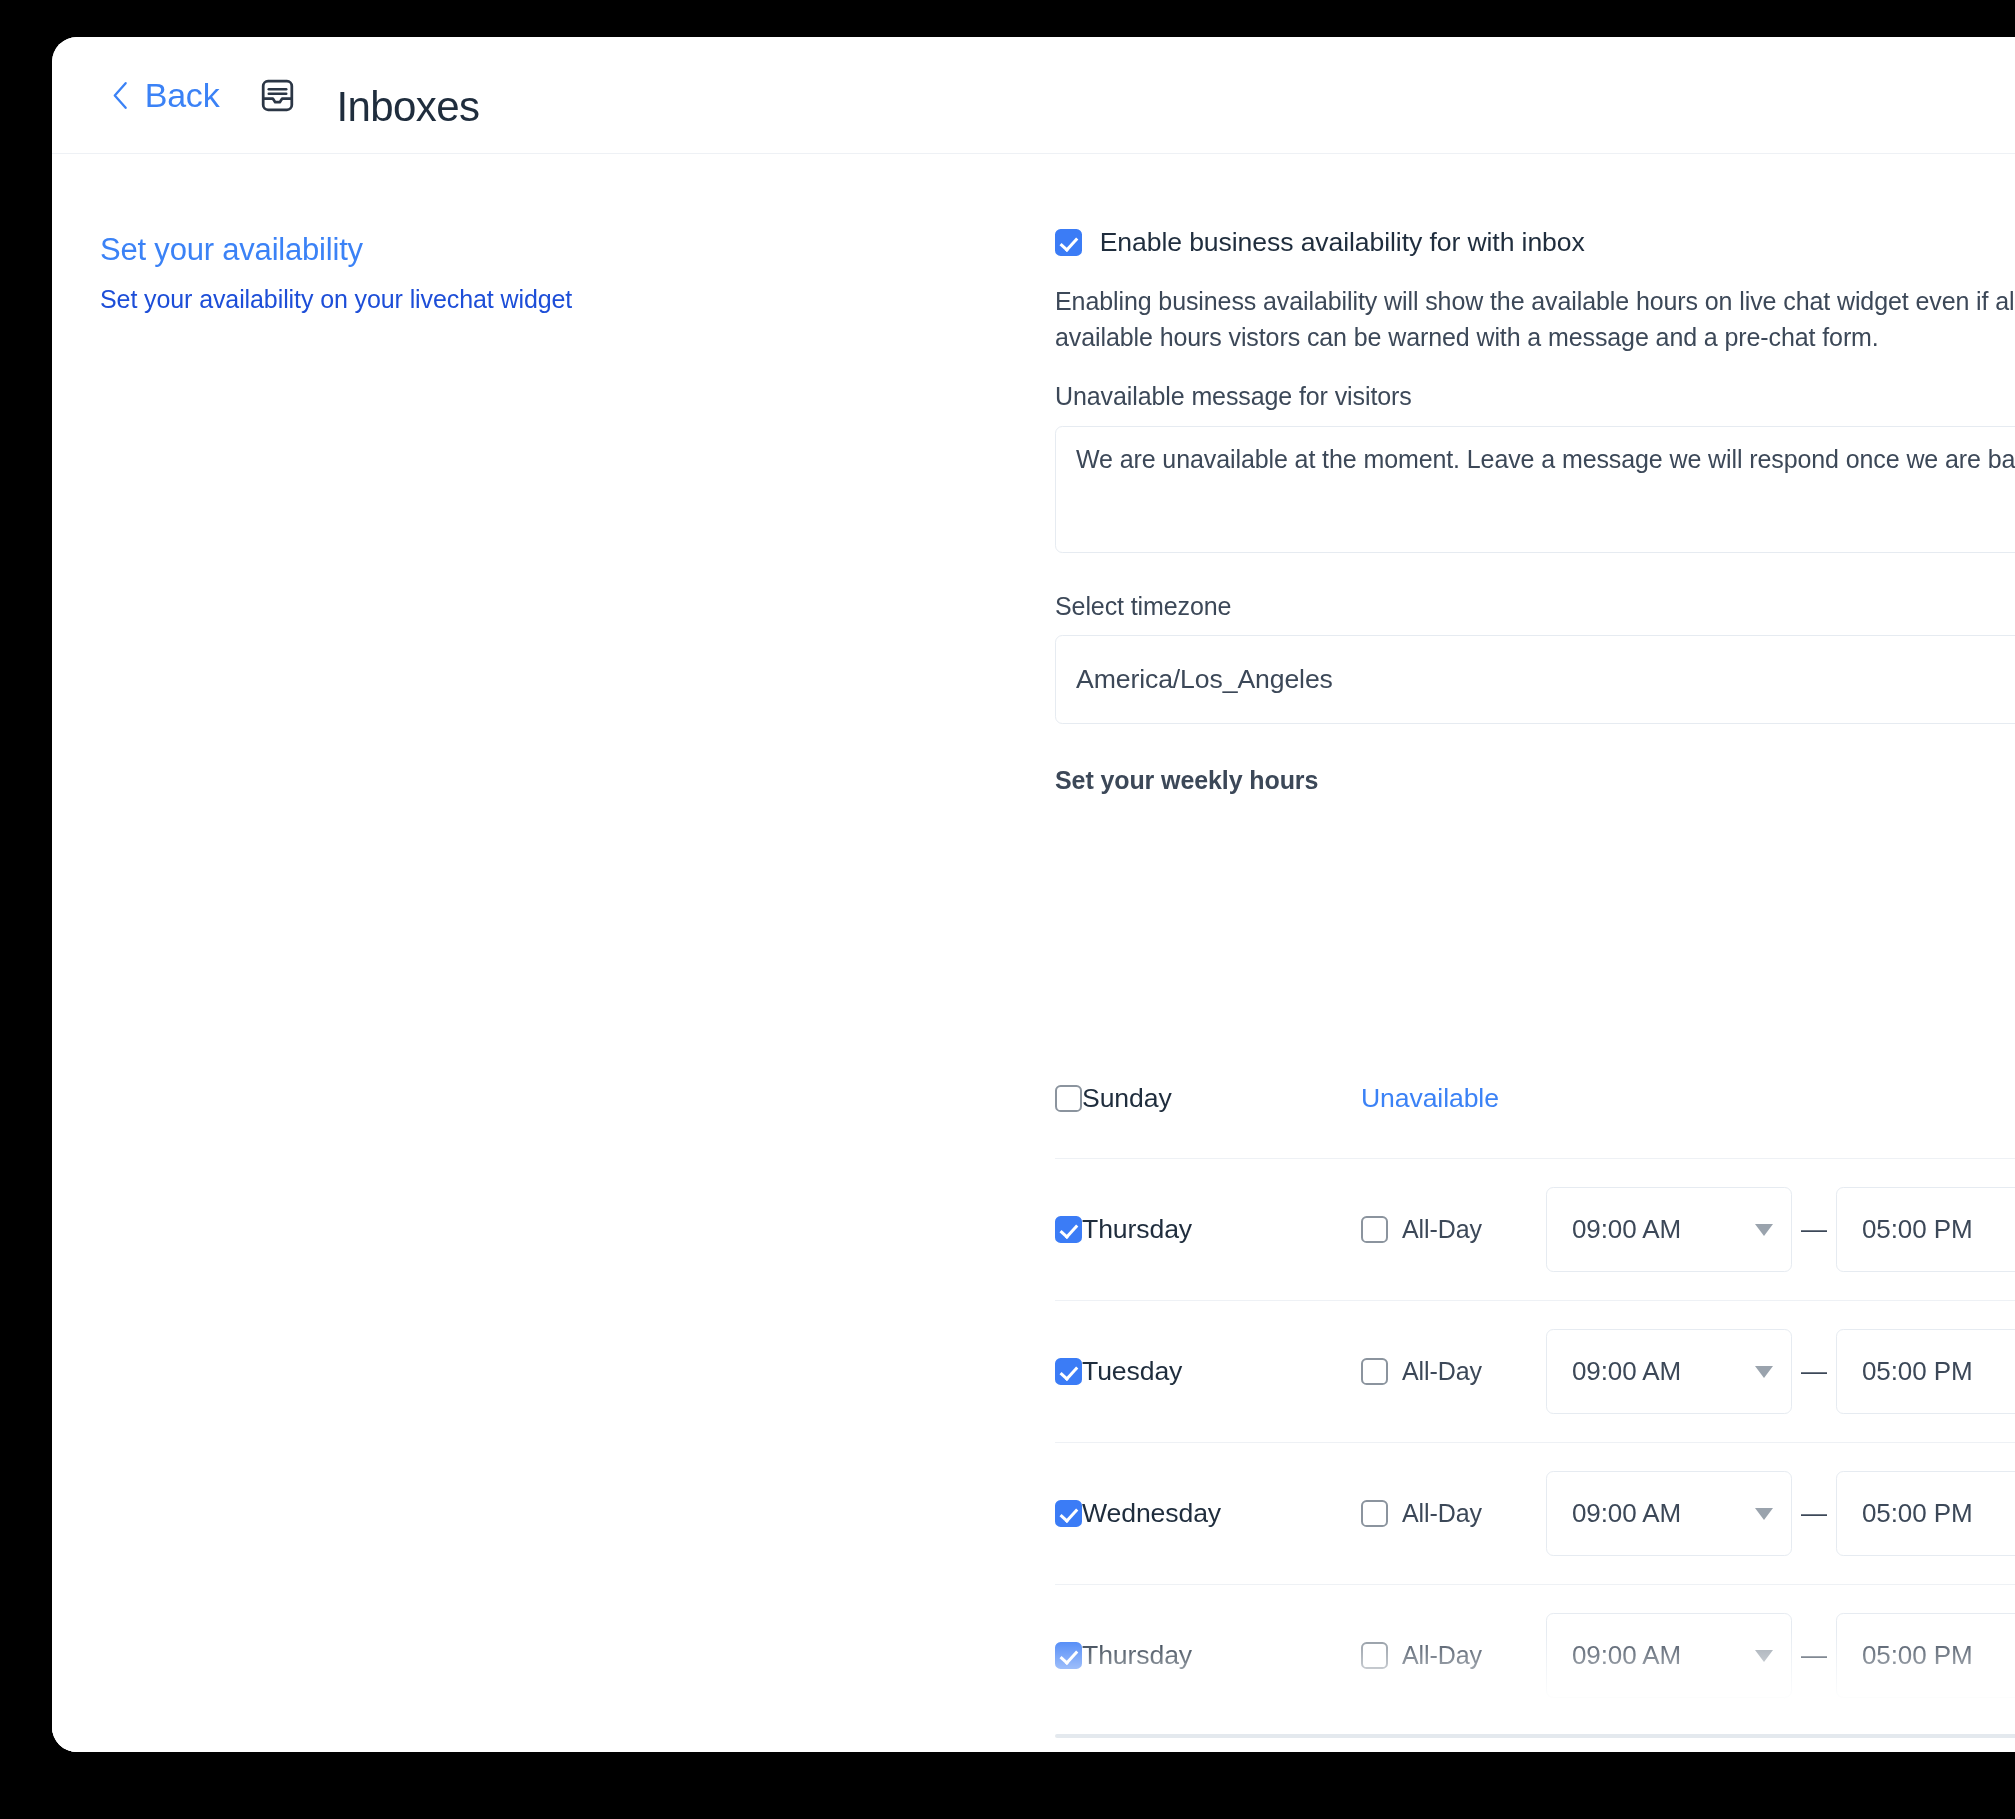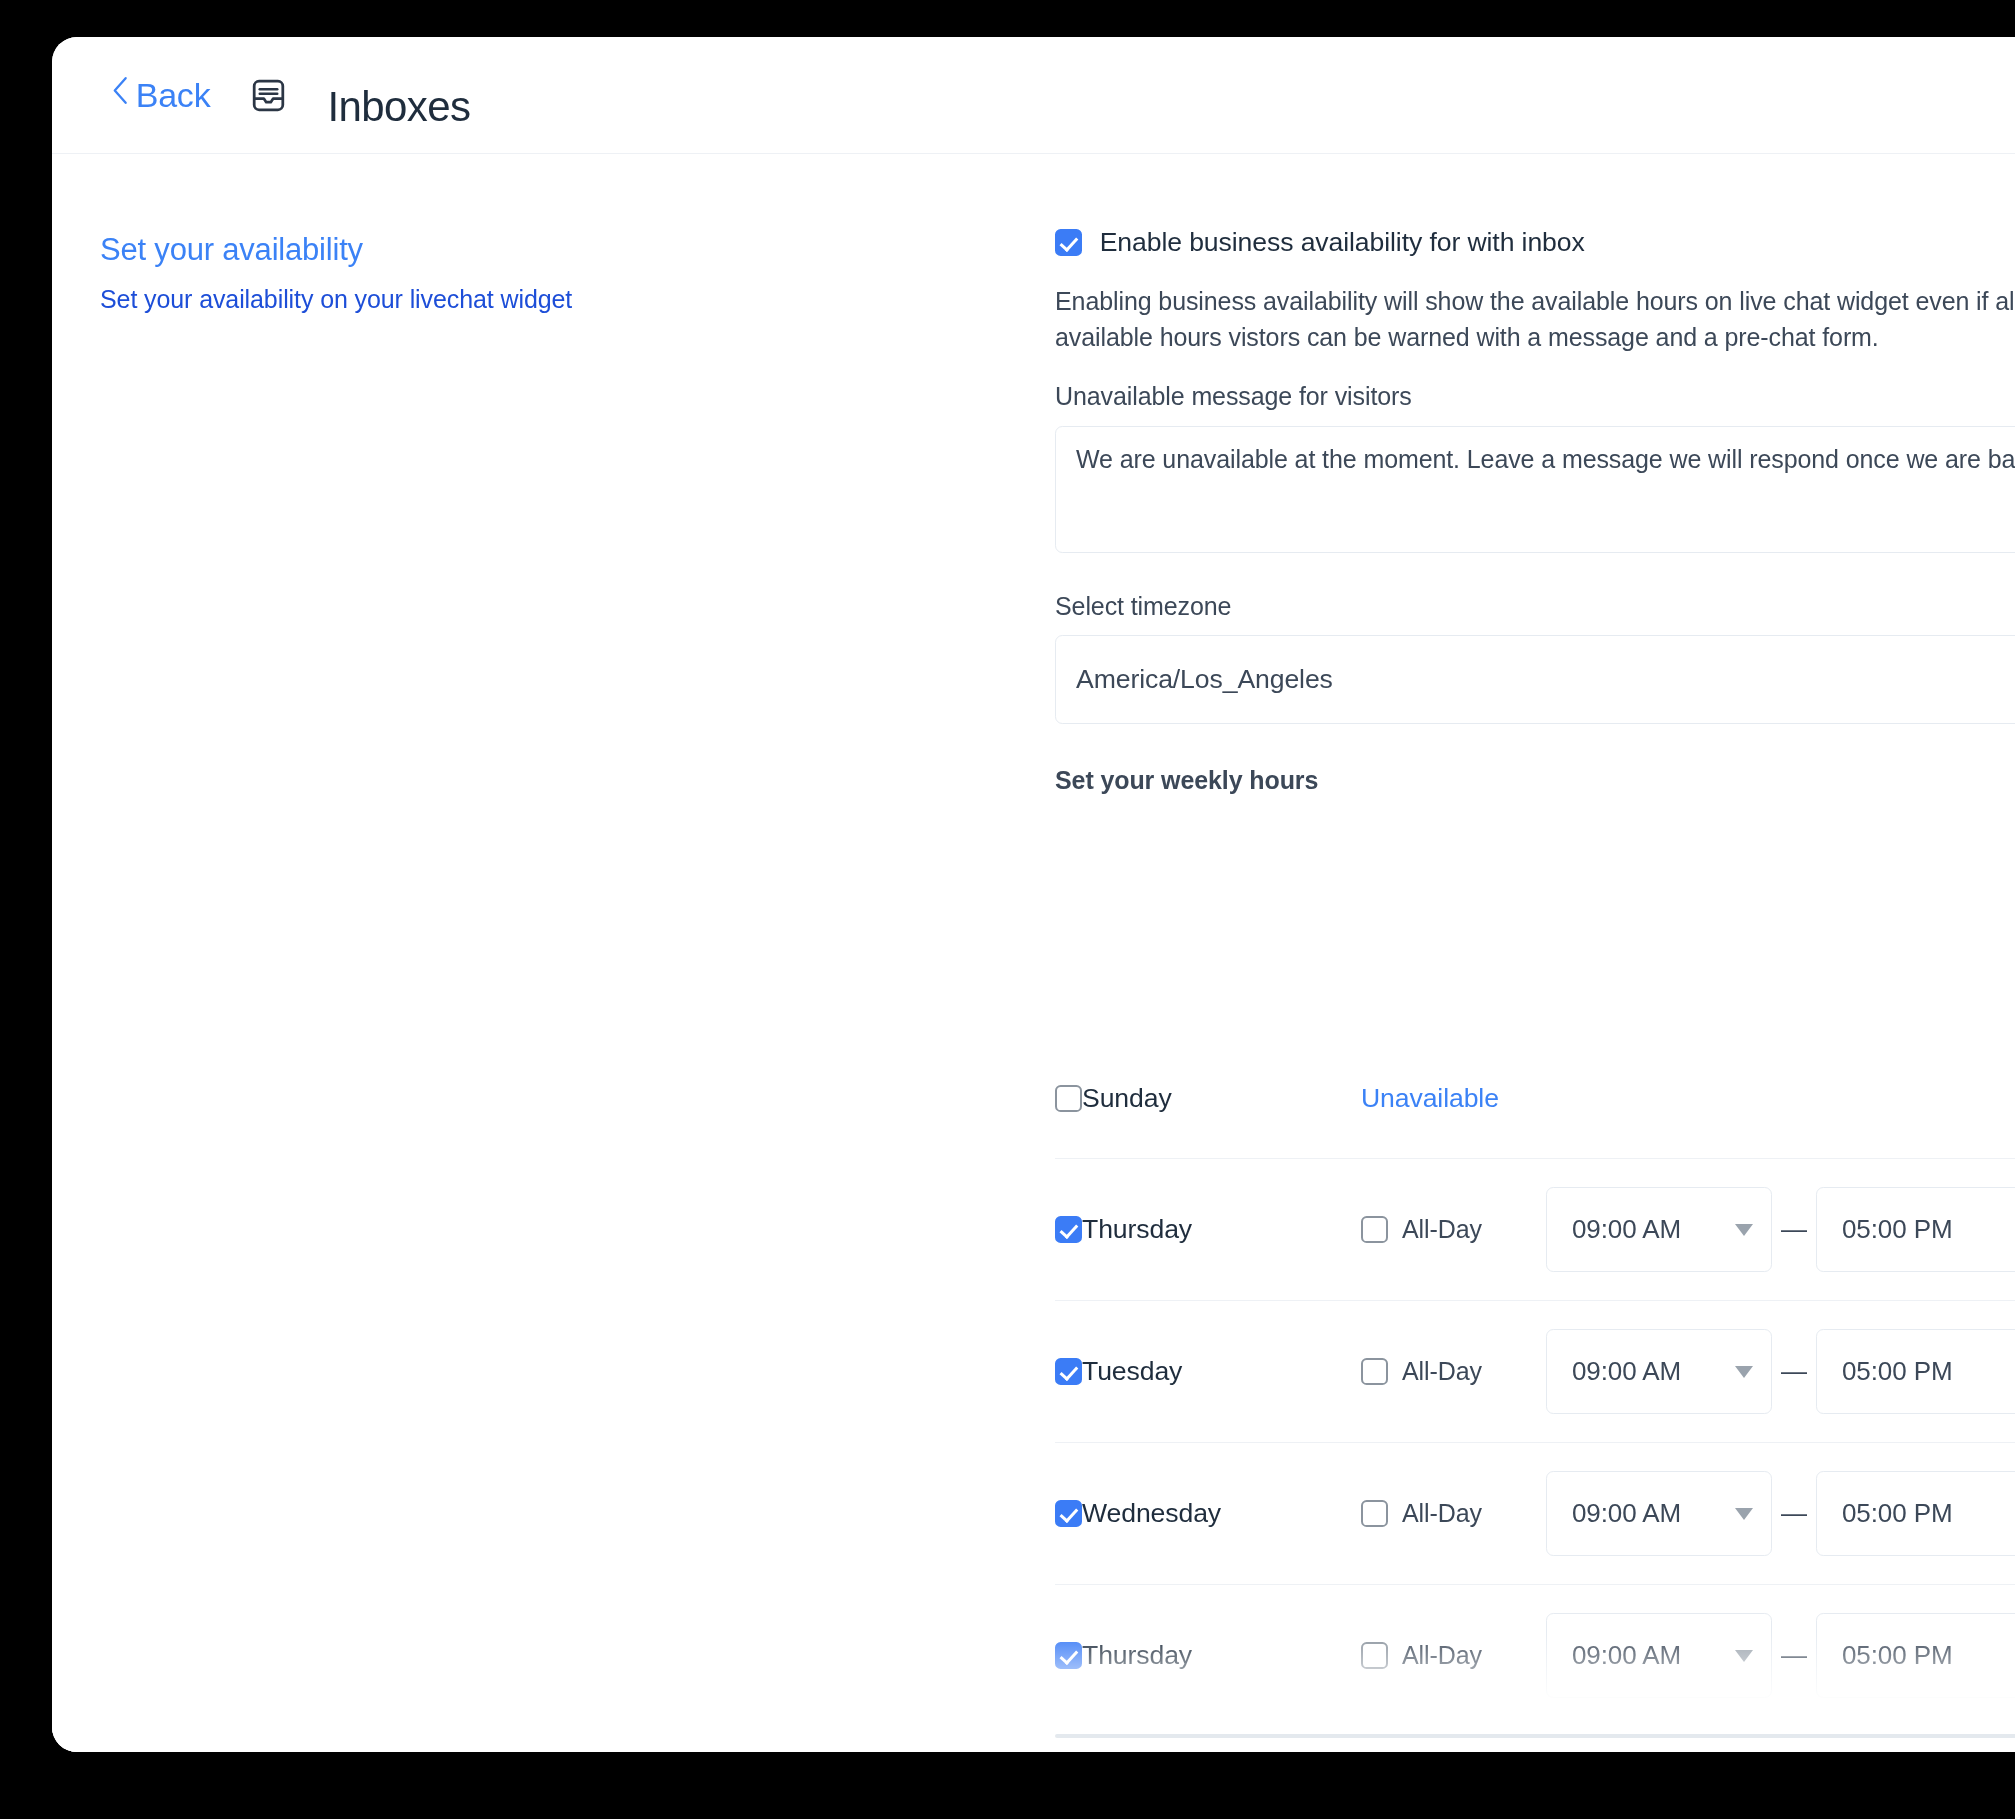--- a/index.html
+++ b/index.html
@@ -40,21 +40,22 @@
     height: 117px;
     background: #ffffff;
     border-bottom: 1.6px solid #eef1f5;
     display: flex;
     align-items: center;
     padding-left: 59px;
   }
 
   .back-link {
     display: flex;
-    gap: 7px;
+    align-items: center;
+    gap: 16px;
     color: #3b82f6;
     font-size: 34px;
     letter-spacing: -0.2px;
     cursor: pointer;
   }
   .back-chevron { display: block; width: 17.7px; height: 29px; }
 
   .inbox-icon {
     margin-left: 39px;
     display: block;
@@ -204,21 +205,21 @@
     letter-spacing: -0.1px;
   }
   .unavailable-text {
     font-size: 26.6px;
     color: #3b82f6;
     letter-spacing: -0.1px;
   }
 
   .time-select {
     position: relative;
-    width: 226px;
+    width: 246px;
     height: 85px;
     border: 1.6px solid #e6ebf1;
     border-radius: 7.3px;
     background: #ffffff;
     display: flex;
     align-items: center;
     padding-left: 25px;
     font-size: 26px;
     color: #3c4858;
     letter-spacing: -0.1px;

